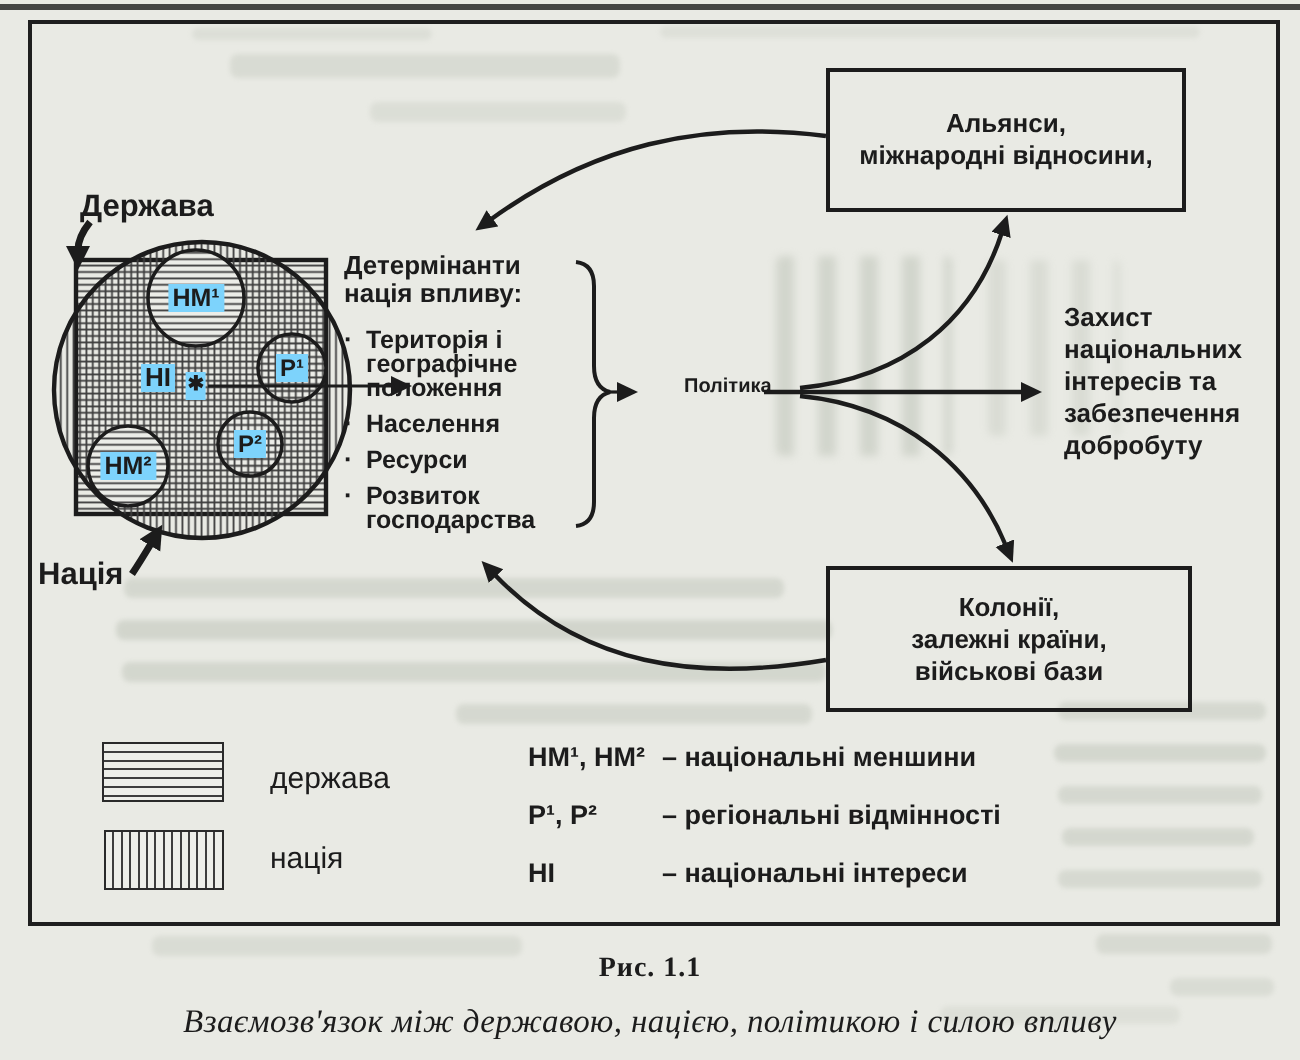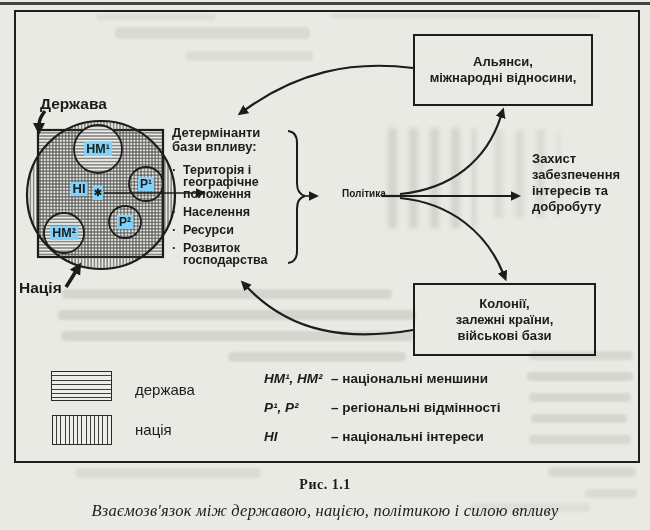--- a/index.html
+++ b/index.html
@@ -39,21 +39,21 @@
   }
   .fig-box div{font-size:13px;font-weight:700;line-height:16px;white-space:nowrap;}
   #box-alliances{left:413px;top:34px;width:176px;height:68px;}
   #box-colonies{left:413px;top:283px;width:179px;height:69px;}
   .swatch{border:1.2px solid #2a2a2a;box-sizing:border-box;background-color:#edeee9;}
   #swatch-state{left:51px;top:371px;width:61px;height:30px;
     background-image:repeating-linear-gradient(180deg,rgba(0,0,0,0) 0 3.4px,#3d3d3d 3.4px 4.4px);}
   #swatch-nation{left:52px;top:415px;width:60px;height:30px;
     background-image:repeating-linear-gradient(90deg,rgba(0,0,0,0) 0 3.2px,#3d3d3d 3.2px 4.2px);}
   .legend-lbl{font-size:15px;font-weight:400;white-space:nowrap;}
-  .def-term{font-size:13.5px;font-weight:700;white-space:nowrap;font-style:italic;}
+  .def-term{font-size:13.5px;font-weight:700;white-space:nowrap;}
   .def-meaning{font-size:13.5px;font-weight:700;white-space:nowrap;}
   #cap-title{left:0;top:477px;width:650px;text-align:center;
     font-family:"Liberation Serif",serif;font-size:14px;font-weight:700;letter-spacing:.5px;}
   #cap-text{left:0;top:501px;width:650px;text-align:center;
     font-family:"Liberation Serif",serif;font-style:italic;font-size:16.5px;letter-spacing:.2px;white-space:nowrap;}
 </style>
 </head>
 <body>
 
 <div class="abs g" style="left:96px;top:14px;width:120px;height:6px;opacity:.25"></div>
@@ -141,21 +141,21 @@
 
 <span class="abs node-lbl" style="left:98px;top:149px;">НМ¹</span>
 <span class="abs node-lbl" style="left:64px;top:233px;">НМ²</span>
 <span class="abs node-lbl" style="left:146px;top:184px;font-size:12px;">Р¹</span>
 <span class="abs node-lbl" style="left:125px;top:222px;font-size:12px;">Р²</span>
 <span class="abs node-lbl" style="left:79px;top:189px;font-size:13px;">НІ</span>
 <span class="abs node-lbl" style="left:98px;top:193px;font-size:10px;padding:0 1px;">✱</span>
 
 <div class="abs" id="det-block">
   <div class="hline">Детермінанти</div>
-  <div class="hline">бази впливу:</div>
+  <div class="hline">нація впливу:</div>
   <div id="det-list">
     <div class="det-item">
       <span class="det-bullet">·</span>
       <div class="det-lines">
         <div>Територія і</div>
         <div>географічне</div>
         <div>положення</div>
       </div>
     </div>
     <div class="det-item">
@@ -177,22 +177,23 @@
         <div>господарства</div>
       </div>
     </div>
   </div>
 </div>
 
 <div class="abs" id="politika">Політика</div>
 
 <div class="abs" id="zahyst">
   <div>Захист</div>
+  <div>національних</div>
+  <div>інтересів та</div>
   <div>забезпечення</div>
-  <div>інтересів та</div>
   <div>добробуту</div>
 </div>
 
 <div class="abs fig-box" id="box-alliances">
   <div>Альянси,</div>
   <div>міжнародні відносини,</div>
 </div>
 
 <div class="abs fig-box" id="box-colonies">
   <div>Колонії,</div>

